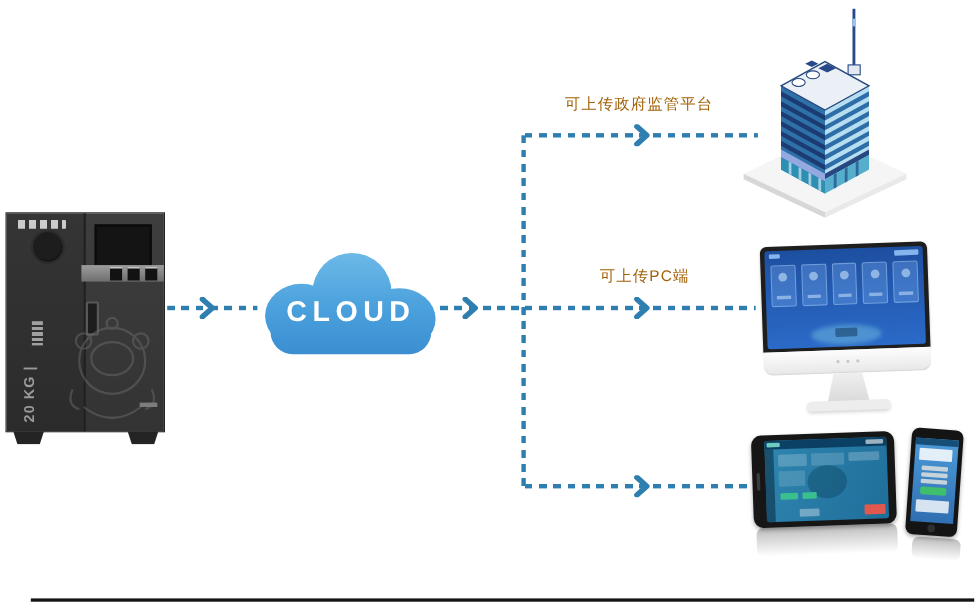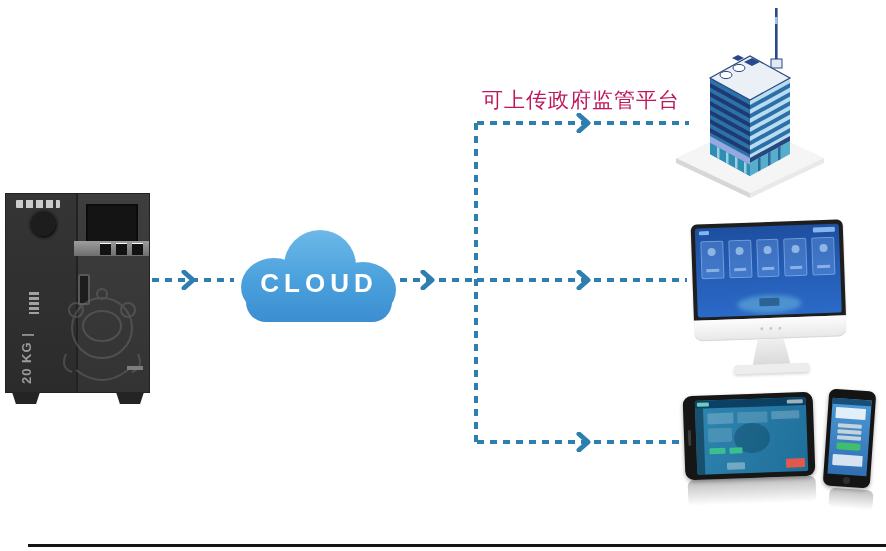--- a/index.html
+++ b/index.html
@@ -9,21 +9,21 @@
   }
   .abs{position:absolute;}
 
   
   .dash-h{height:4px;background:repeating-linear-gradient(90deg,#2E7FB0 0 7px,transparent 7px 13px);}
   .dash-v{width:4px;background:repeating-linear-gradient(180deg,#2E7FB0 0 7px,transparent 7px 13px);}
   .chev{width:16px;height:20px;}
 
   
   .branch-label{
-    color:#be185d;font-size:21px;font-weight:500;letter-spacing:1px;
+    color:#a16207;font-size:14px;font-weight:500;letter-spacing:1px;
     text-align:center;white-space:nowrap;
   }
 
   
   .machine{left:5px;top:193px;width:145px;height:200px;
     background:linear-gradient(180deg,#3E3E3E,#333333);
     border:1px solid #222;box-sizing:border-box;}
   .machine .left-panel{position:absolute;left:0;top:0;width:70px;height:100%;background:rgba(0,0,0,.14);border-right:2px solid #222;}
   .machine .brand{position:absolute;left:10px;top:6px;width:44px;height:8px;
     background:repeating-linear-gradient(90deg,rgba(255,255,255,.75) 0 7px,transparent 7px 10px);border-radius:1px;}
@@ -151,20 +151,21 @@
   <svg class="abs chev" style="left:576px;top:270px;" viewBox="0 0 16 20">
     <path d="M3 2 L12 10 L3 18" fill="none" stroke="#2E7FB0" stroke-width="5" stroke-linecap="round" stroke-linejoin="round"></path>
   </svg>
 
   <div class="abs dash-h" style="left:477px;top:440px;width:214px;"></div>
   <svg class="abs chev" style="left:576px;top:432px;" viewBox="0 0 16 20">
     <path d="M3 2 L12 10 L3 18" fill="none" stroke="#2E7FB0" stroke-width="5" stroke-linecap="round" stroke-linejoin="round"></path>
   </svg>
 
   <div class="abs branch-label" style="left:460px;top:86px;width:242px;">可上传政府监管平台</div>
+  <div class="abs branch-label" style="left:480px;top:242px;width:212px;">可上传PC端</div>
 
   <svg class="abs cloud" viewBox="0 0 172 100">
     <defs>
       <linearGradient id="cg" x1="0" y1="0" x2="0" y2="100" gradientUnits="userSpaceOnUse">
         <stop offset="0" stop-color="#6FBBE9"></stop>
         <stop offset="0.55" stop-color="#4AA0DC"></stop>
         <stop offset="1" stop-color="#3A8CD0"></stop>
       </linearGradient>
     </defs>
     <g fill="url(#cg)">

